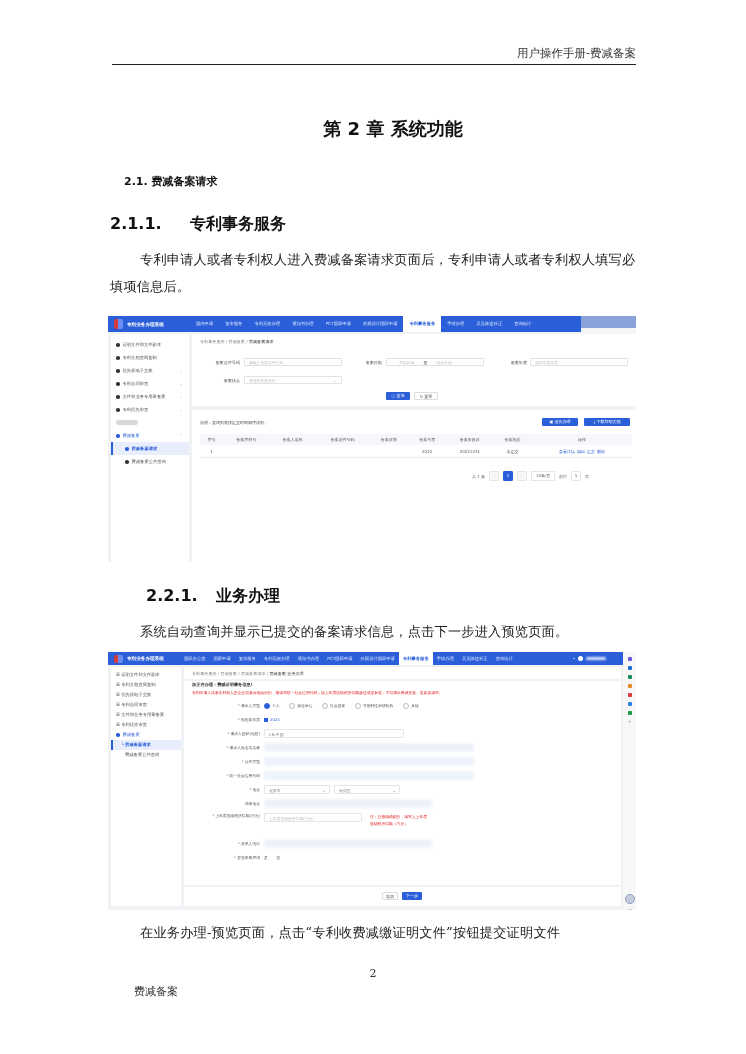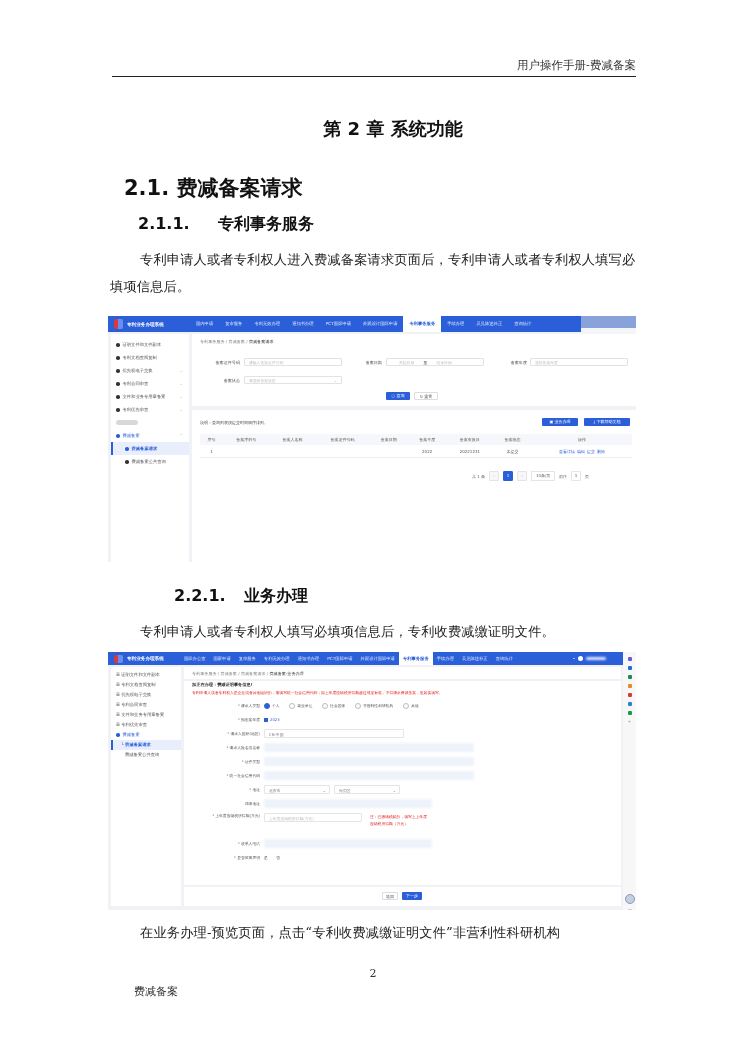--- a/index.html
+++ b/index.html
@@ -1,22 +1,22 @@
 <!DOCTYPE html>
 <html><head>
 <meta charset="utf-8">
 <style>
   html, body { margin:0; padding:0; background:#ffffff; }
   body { width:746px; height:1054px; position:relative; overflow:hidden; font-family:"DejaVu Serif", serif; color:#111; }
-  .page-header { position:absolute; left:112px; right:110px; top:58px; height:18px; border-bottom:1.3px solid #222; }
+  .page-header { position:absolute; left:112px; right:110px; top:46px; height:18px; border-bottom:1.3px solid #222; }
   .page-header span { position:absolute; right:0; top:0; font-size:11.5px; color:#333; }
   .chapter { position:absolute; left:0; width:746px; top:117px; text-align:center; font-size:18px; font-weight:bold; font-family:"DejaVu Sans", sans-serif;margin-left:20px; }
-  .h2 { position:absolute; left:124px; top:174px; font-size:21px; font-weight:bold; font-family:"DejaVu Sans", sans-serif; }
+  .h2 { position:absolute; left:124px; top:174px; font-size:11px; font-weight:bold; font-family:"DejaVu Sans", sans-serif; }
   .h3 { position:absolute; left:110px; top:214px; font-size:16px; font-weight:bold; font-family:"DejaVu Sans", sans-serif; }
-  .h3 .num { display:inline-block; width:80px;margin-left:28px; }
+  .h3 .num { display:inline-block; width:80px; }
   .para { position:absolute; left:110px; width:526px; font-size:13.2px; line-height:27px; color:#222; text-indent:30px; letter-spacing:0.2px; }
   .pagenum { position:absolute; left:0; width:746px; top:967px; text-align:center; font-size:11px; color:#333; }
   .footer { position:absolute; left:134px; top:984px; font-size:11px; color:#333; }
 
   
   .shot { position:absolute; background:#f0f2f5; overflow:hidden; font-family:"DejaVu Sans", sans-serif; font-size:4.3px; color:#666; }
   .shot1 { left:108px; top:316px; width:528px; height:246px; }
   .topbar { position:absolute; left:0; top:0; right:0; height:16px; background:#2b5fd9; display:flex; align-items:center; }
   .logo { display:flex; align-items:center; width:76px; padding-left:6px; }
   .logo .mark { width:9px; height:10px; border-radius:2px; background:linear-gradient(90deg,#d83a3a 40%,#6a8ef0 40%); margin-right:4px; }
@@ -183,21 +183,21 @@
       <span>前往</span>
       <span class="pbox" style="background:#fff;color:#555">1</span>
       <span>页</span>
     </div>
   </div>
 </div>
 
 <div class="h3" style="left:146px; top:586px;">
   <span class="num" style="width:70px">2.2.1.</span><span>业务办理</span>
 </div>
-<div class="para" style="top:618px;">专利申请人或者专利权人填写必填项信息后，专利收费减缴证明文件。</div>
+<div class="para" style="top:618px;">系统自动查询并显示已提交的备案请求信息，点击下一步进入预览页面。</div>
 
 <div class="shot shot2">
   <div class="topbar" style="height:13px; right:13px;">
     <div class="logo" style="width:66px">
       <span class="mark" style="height:8px"></span>
       <span class="title">专利业务办理系统</span>
     </div>
     <span class="nav-item" style="height:13px;line-height:13px;padding:0 4px">国际办公室</span>
     <span class="nav-item" style="height:13px;line-height:13px;padding:0 4px">国家申请</span>
     <span class="nav-item" style="height:13px;line-height:13px;padding:0 4px">复审服务</span>
@@ -303,16 +303,16 @@
         <span>是</span>&nbsp;&nbsp;&nbsp;&nbsp;&nbsp;&nbsp;
         <span>否</span>
       </span>
     </div>
     <div class="sep" style="top:218px; height:2px"></div>
     <div class="btn plain" style="left:198px; top:225px; width:16px;">返回</div>
     <div class="btn primary" style="left:218px; top:225px; width:20px;">下一步</div>
   </div>
 </div>
 
-<div class="para" style="top:919px;">在业务办理-预览页面，点击“专利收费减缴证明文件”非营利性科研机构</div>
+<div class="para" style="top:919px;">在业务办理-预览页面，点击“专利收费减缴证明文件”按钮提交证明文件</div>
 
 <div class="pagenum">2</div>
 <div class="footer">费减备案</div>
 
 </body></html>

